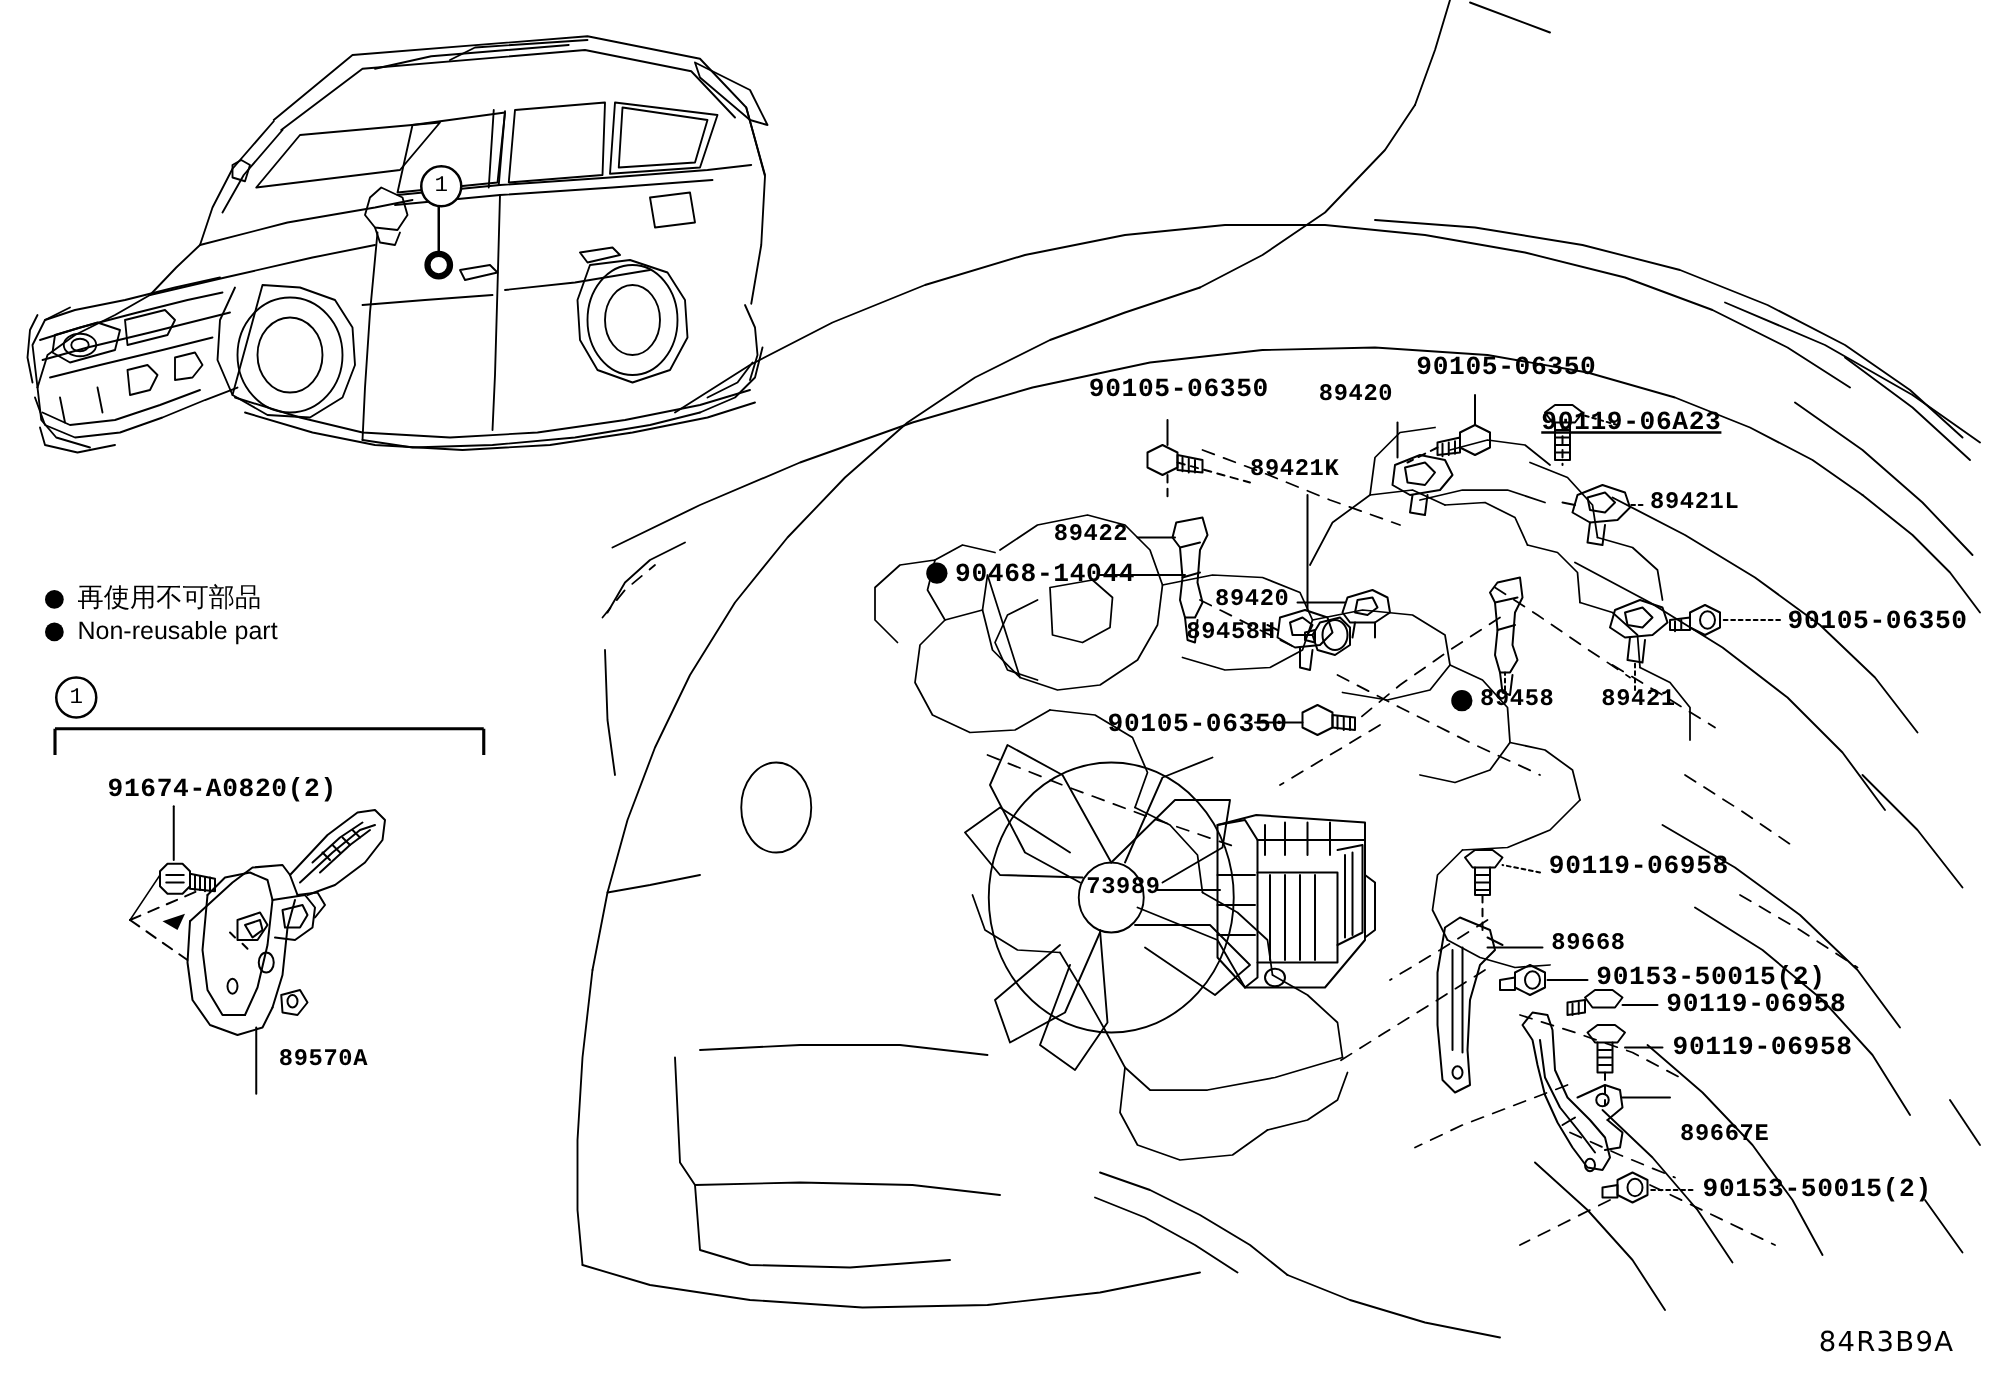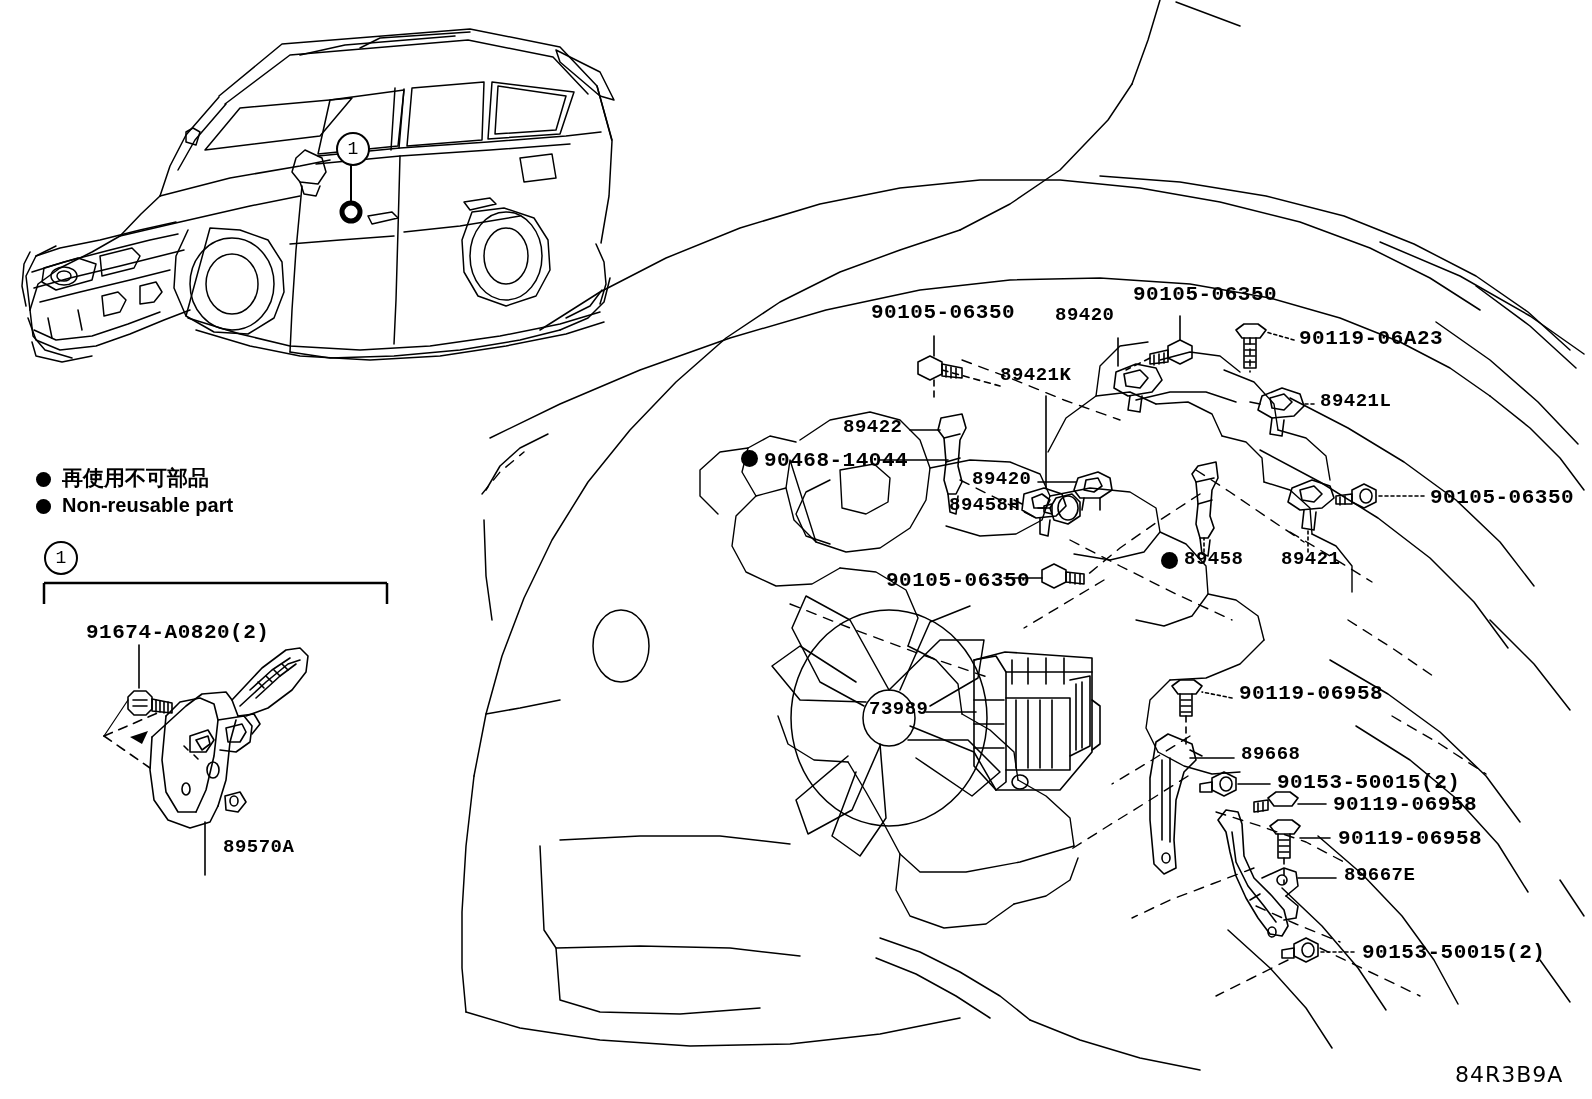--- a/index.html
+++ b/index.html
@@ -4,21 +4,21 @@
 <style>
   html,body{margin:0;padding:0;background:#fff;}
   body{width:1592px;height:1099px;position:relative;overflow:hidden;
        font-family:"Liberation Sans",sans-serif;color:#000;}
   #stage{position:absolute;inset:0;width:1592px;height:1099px;}
   svg.layer{position:absolute;left:0;top:0;width:1592px;height:1099px;overflow:visible;}
   .lbl{position:absolute;font-family:"Liberation Mono","DejaVu Sans Mono",monospace;
        font-size:21px;font-weight:700;letter-spacing:.5px;white-space:nowrap;color:#000;
        line-height:1;}
   .lbl.big{font-size:19px;}
-  .legend{position:absolute;font-size:20px;white-space:nowrap;line-height:1;font-weight:bold;}
+  .legend{position:absolute;font-size:20px;white-space:nowrap;line-height:1;}
   .legend.jp{font-family:"DejaVu Sans",sans-serif;font-size:21px;}
   .dot{display:inline-block;width:15px;height:15px;border-radius:50%;
        background:#000;vertical-align:middle;margin-right:11px;}
   .bullet-dot{position:absolute;width:17px;height:17px;border-radius:50%;background:#000;}
   .circnum{position:absolute;width:30px;height:30px;border:2px solid #000;border-radius:50%;
            display:flex;align-items:center;justify-content:center;
            font-family:"Liberation Mono","DejaVu Sans Mono",monospace;font-size:18px;background:#fff;}
   .code{position:absolute;font-family:"DejaVu Sans",sans-serif;font-size:22px;letter-spacing:1px;}
 </style>
 </head>
@@ -492,21 +492,21 @@
       <path d="M1186 716 L1186 744" stroke-dasharray="6 5"></path>
       <path d="M1284 858 L1284 884" stroke-dasharray="6 5"></path>
       <path d="M942 370 L1000 386" stroke-dasharray="6 5"></path>
       <path d="M1150 358 L1126 370" stroke-dasharray="6 5"></path>
     </g>
   </svg>
 
   <div class="lbl" style="left:871px;top:302px;">90105-06350</div>
   <div class="lbl" style="left:1133px;top:284px;">90105-06350</div>
   <div class="lbl big" style="left:1055px;top:306px;">89420</div>
-  <div class="lbl" style="left:1299px;top:328px;">90119-06A23</div>
+  <div class="lbl" style="left:1233px;top:328px;text-decoration:underline;">90119-06A23</div>
   <div class="lbl big" style="left:1000px;top:366px;">89421K</div>
   <div class="lbl big" style="left:1320px;top:392px;">89421L</div>
   <div class="lbl big" style="left:843px;top:418px;">89422</div>
 
   <div class="bullet-dot" style="left:741px;top:450px;"></div>
   <div class="lbl" style="left:764px;top:450px;">90468-14044</div>
 
   <div class="lbl big" style="left:972px;top:470px;">89420</div>
   <div class="lbl big" style="left:949px;top:496px;">89458H</div>
   <div class="lbl" style="left:1430px;top:487px;">90105-06350</div>
@@ -516,18 +516,18 @@
   <div class="lbl big" style="left:1281px;top:550px;">89421</div>
 
   <div class="lbl" style="left:886px;top:570px;">90105-06350</div>
   <div class="lbl big" style="left:869px;top:700px;">73989</div>
 
   <div class="lbl" style="left:1239px;top:683px;">90119-06958</div>
   <div class="lbl big" style="left:1241px;top:745px;">89668</div>
   <div class="lbl" style="left:1277px;top:772px;">90153-50015(2)</div>
   <div class="lbl" style="left:1333px;top:794px;">90119-06958</div>
   <div class="lbl" style="left:1338px;top:828px;">90119-06958</div>
-  <div class="lbl big" style="left:1344px;top:866px;">89667E</div>
+  <div class="lbl big" style="left:1344px;top:898px;">89667E</div>
   <div class="lbl" style="left:1362px;top:942px;">90153-50015(2)</div>
 
   <div class="code" style="left:1455px;top:1062px;">84R3B9A</div>
 
 </div>
 
 </body></html>

